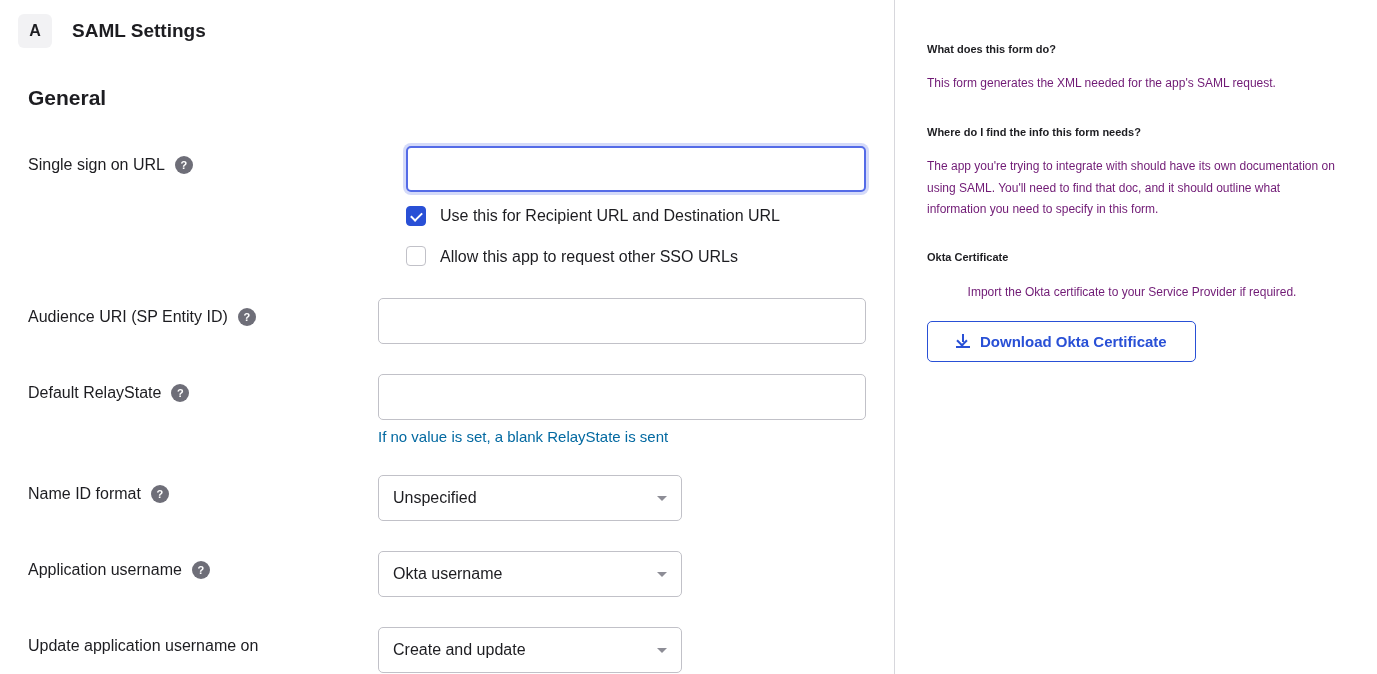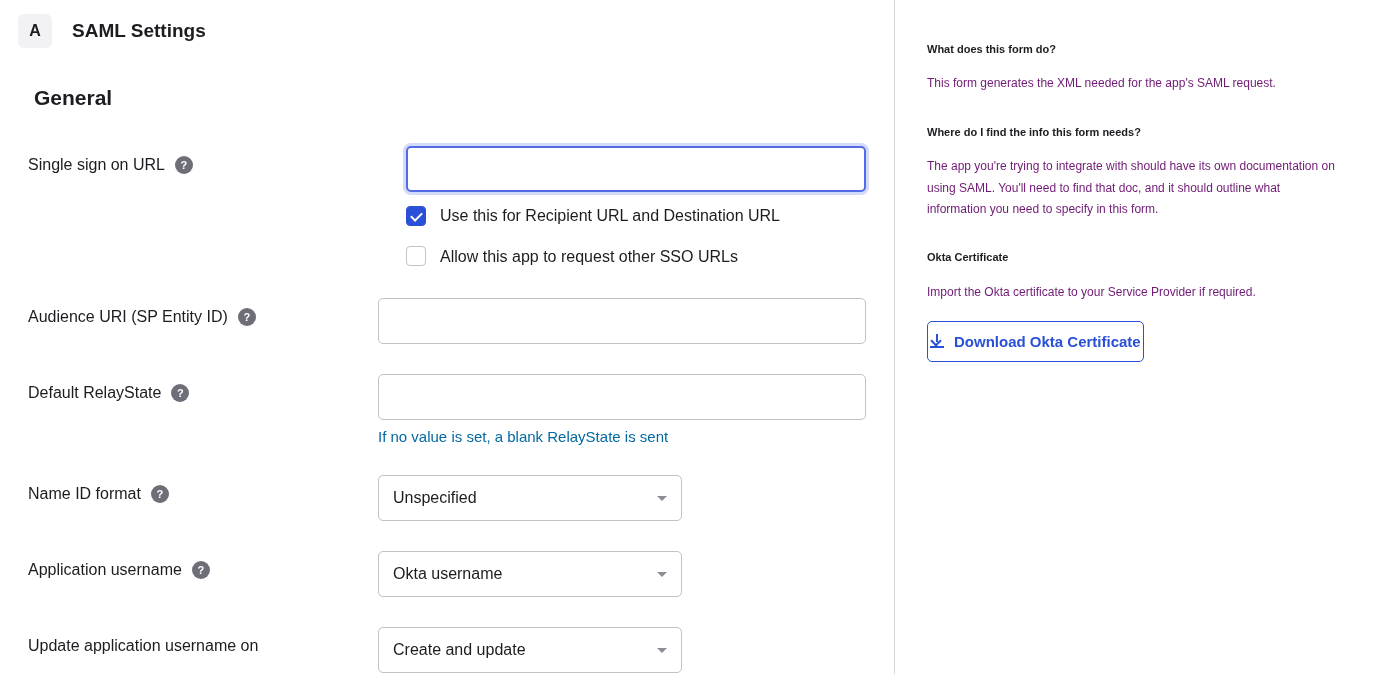--- a/index.html
+++ b/index.html
@@ -24,21 +24,21 @@
 }
 .header-row { display: flex; align-items: center; margin-bottom: 38px; }
 .step-badge {
   width: 34px; height: 34px;
   border-radius: 6px;
   background: #f2f2f4;
   display: flex; align-items: center; justify-content: center;
   font-weight: 600; margin-right: 20px;
 }
 .page-title { font-size: 19px; font-weight: 700; }
-.section-title { font-size: 21px; font-weight: 700; margin-left: 16px; margin-bottom: 36px; }
+.section-title { font-size: 21px; font-weight: 700; margin-left: 10px; margin-bottom: 36px; }
 
 .form-row { display: flex; margin-bottom: 30px; }
 .form-label-col {
   width: 360px;
   padding-left: 10px;
   display: flex; align-items: flex-start;
   padding-top: 10px;
 }
 .form-label { font-size: 16px; color: #1d1d21; margin-right: 10px; }
 .help-dot {
@@ -100,21 +100,21 @@
   border-top: 5px solid #8d8d96;
 }
 
 .side-heading { font-size: 11px; font-weight: 700; margin-bottom: 16px; line-height: 1.4; }
 .side-text { font-size: 12px; color: #701a75; line-height: 1.78; margin-bottom: 30px; }
 
 .dl-button {
   display: inline-flex; align-items: center;
   border: 1px solid #2950d6;
   border-radius: 5px;
-  padding: 11px 2px;
+  padding: 11px 28px;
   color: #2950d6;
   font-size: 15px;
   font-weight: 600;
   background: #fff;
   cursor: pointer;
 }
 .dl-icon {
   width: 14px; height: 14px; margin-right: 10px;
   position: relative;
 }
@@ -229,21 +229,21 @@
   </div>
 
   <div class="sidebar">
     <div class="side-heading">What does this form do?</div>
     <div class="side-text">This form generates the XML needed for the app's SAML request.</div>
 
     <div class="side-heading">Where do I find the info this form needs?</div>
     <div class="side-text">The app you're trying to integrate with should have its own documentation on using SAML. You'll need to find that doc, and it should outline what information you need to specify in this form.</div>
 
     <div class="side-heading">Okta Certificate</div>
-    <div class="side-text" style="margin-bottom:18px;">Import the Okta certificate to your Service Provider if required.</div>
+    <div class="side-text" style="margin-bottom:18px;text-align:center;">Import the Okta certificate to your Service Provider if required.</div>
 
     <button class="dl-button">
       <span class="dl-icon">
           <span class="bar"></span>
         </span>
       <span>Download Okta Certificate</span>
     </button>
   </div>
 </div>
 

